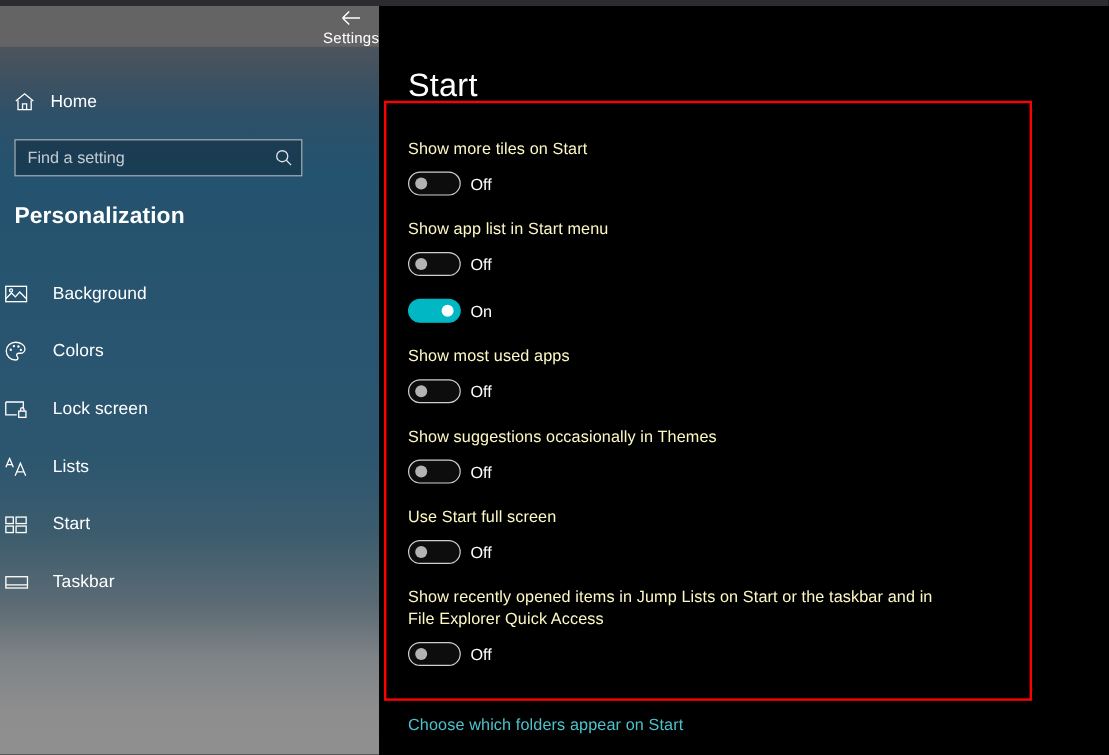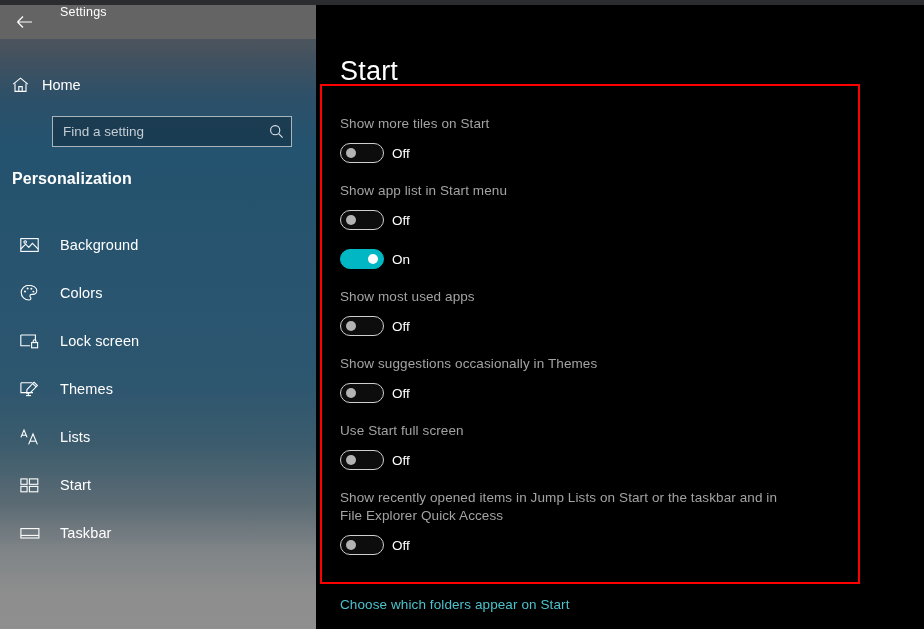--- a/index.html
+++ b/index.html
@@ -33,21 +33,21 @@
         #3c5c6d 440px,
         #5c6b74 500px,
         #7f8487 545px,
         #8e8e8e 590px,
         #8f8f8f 624px);
     overflow:hidden;
   }
   .titlebar {
     position:absolute; left:0; top:0; width:316px; height:34px;
     background:#646464;
-    display:flex; align-items:flex-start;
+    display:flex; align-items:flex-end;flex-direction:column;
   }
   .back-btn {
     width:48px; height:34px;
     display:flex; align-items:center; justify-content:center;
     color:#fff;
   }
   .back-btn svg { display:block; }
   .titlebar-title {
     font-size:12.5px; color:#fff; letter-spacing:.2px;
     margin-left:12px; font-weight:400;
@@ -58,40 +58,40 @@
     position:absolute; left:0; top:64px; width:316px; height:32px;
     display:flex; align-items:center; padding-left:12px;
   }
   .home-icon { width:26px; display:flex; align-items:center; justify-content:flex-start; color:#fff; }
   .home-label { font-size:14.5px; color:#fff; margin-left:4px; }
 
   
   .search-wrap {
     position:absolute; left:12px; top:111px; width:240px; height:31px;
     border:1px solid #a9b4bb; background:rgba(10,30,45,.42);
-    display:flex; margin-left:40px;
+    display:flex; 
   }
   .search-input {
     flex:1; border:none; outline:none; background:transparent;
     color:#dfe4e8; font-family:"Liberation Sans", sans-serif;
     font-size:13.5px; padding-left:10px;
   }
   .search-input::placeholder { color:#c4ccd2; opacity:1; }
   .search-icon { width:30px; display:flex; align-items:center; justify-content:center; color:#dfe4e8; }
 
   
   .section-title {
     position:absolute; left:12px; top:165px;
-    font-size:16px; font-weight:bold; color:#fff; letter-spacing:.1px;
+    font-size:19px; font-weight:bold; color:#fff; letter-spacing:.1px;
   }
 
   
   .nav { position:absolute; left:0; top:216px; width:316px; }
   .nav-item {
-    height:48px; display:flex; align-items:center; padding-left:20px;
+    height:48px; display:flex; align-items:center; padding-left:4px;
   }
   .nav-icon {
     width:28px; height:24px; display:flex; align-items:center; justify-content:flex-start;
     color:#fff; flex:0 0 28px;
   }
   .nav-icon svg { display:block; }
   .nav-label { font-size:14.5px; color:#fff; margin-left:12px; letter-spacing:.1px; }
 
   
   .main {
@@ -100,21 +100,21 @@
   }
   .page-title {
     position:absolute; left:24px; top:50px;
     font-size:27px; font-weight:400; color:#fff; letter-spacing:.2px;
     line-height:32px;
   }
 
   .settings { position:absolute; left:24px; top:110px; width:560px; }
   .setting { margin-bottom:19px; }
   .setting-label {
-    font-size:13.5px; color:#a3a3a3; line-height:18px; letter-spacing:.1px;
+    font-size:13.5px; color:#fef9c3; line-height:18px; letter-spacing:.1px;
     max-width:448px;
   }
   .toggle-row { display:flex; align-items:center; margin-top:10px; }
   .toggle {
     width:44px; height:20px; border-radius:10px; position:relative;
     border:1.5px solid #cfcfcf; background:#0d0d0d;
     flex:0 0 44px;
   }
   .toggle .knob {
     position:absolute; width:10px; height:10px; border-radius:50%;
@@ -208,32 +208,20 @@
         <span class="nav-icon">
           <svg width="19" height="16" viewBox="0 0 19 16" fill="none" stroke="#ffffff" stroke-width="1.1">
             <path d="M0.8 2.0H15.4V8.0M0.8 2.0V12.8H10.0"></path>
             <rect x="11.6" y="9.6" width="6.0" height="5.2"></rect>
             <path d="M13.2 9.6V8.1a1.4 1.4 0 0 1 2.8 0v1.5"></path>
           </svg>
         </span>
         <span class="nav-label">Lock screen</span>
       </div>
 
-      <div class="nav-item">
-        <span class="nav-icon">
-          <svg width="19" height="17" viewBox="0 0 19 17" fill="none" stroke="#ffffff" stroke-width="1.1">
-            <path d="M0.9 1.8H12.4M0.9 1.8V11.6H13.0M0.9 1.8v0"></path>
-            <path d="M6.0 14.6H11.0"></path>
-            <path d="M8.3 11.6v3.0"></path>
-            <path d="M14.0 1.2l3.4 3.4-7.2 7.2-3.6.4.4-3.6z"></path>
-            <path d="M12.8 2.6l3.3 3.3"></path>
-          </svg>
-        </span>
-        <span class="nav-label">Themes</span>
-      </div>
 
       <div class="nav-item">
         <span class="nav-icon">
           <svg width="22" height="17" viewBox="0 0 22 17" fill="none" stroke="#ffffff" stroke-width="1.1">
             <path d="M0.9 8.4L4.0 1.0L7.1 8.4"></path>
             <path d="M1.9 6.2H6.1"></path>
             <path d="M8.6 15.4L13.0 5.0L17.4 15.4"></path>
             <path d="M10.1 12.2H15.9"></path>
           </svg>
         </span>

